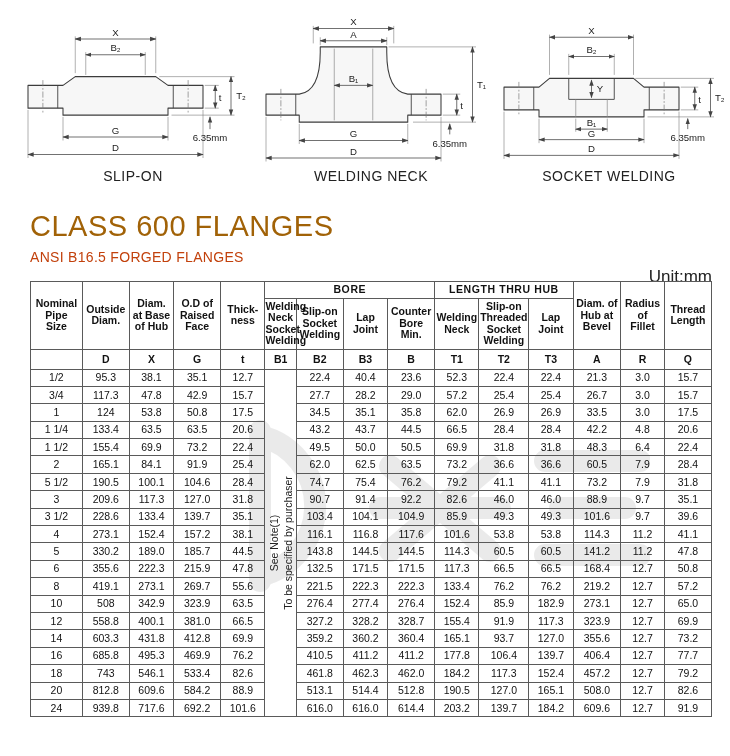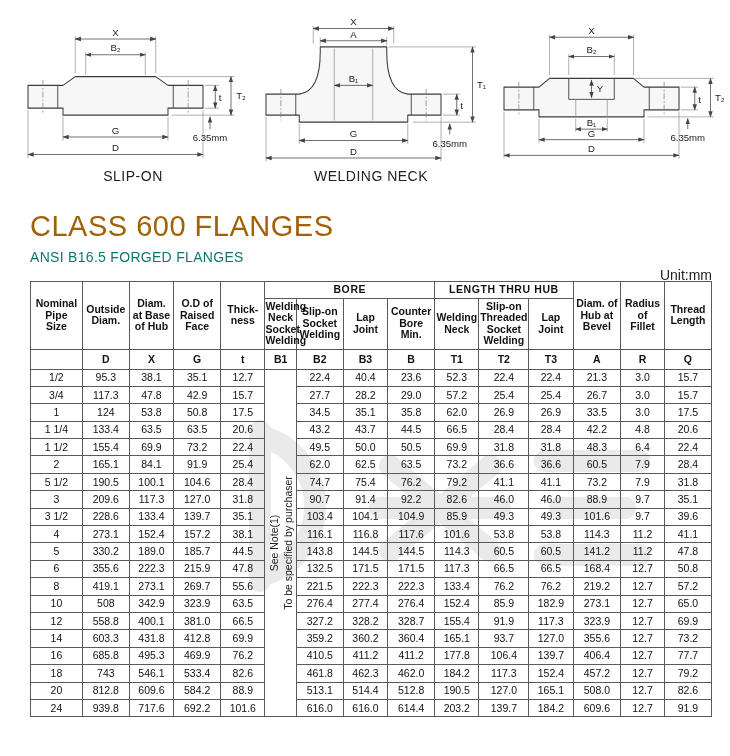--- a/index.html
+++ b/index.html
@@ -8,25 +8,25 @@
 
   
   .diagrams{display:flex;justify-content:space-between;padding:10px 8px 0 14px;}
   .diagram-block{width:238px;text-align:center;}
   .diagram-block svg{display:block;}
   .diagram-caption{font-size:14px;letter-spacing:.5px;color:#222;margin-top:2px;}
 
   
   .title-block{padding:26px 0 0 30px;}
   .page-title{font-size:29px;letter-spacing:.5px;color:#a16207;}
-  .page-subtitle{font-size:14px;color:#0f766e;margin-top:6px;letter-spacing:.3px;}
+  .page-subtitle{font-size:14px;color:#c2410c;margin-top:6px;letter-spacing:.3px;}
 
   
   .table-wrap{position:relative;margin:16px 18px 0 30px;}
-  .unit-label{position:absolute;top:-14px;right:0;font-size:14px;color:#222;}
+  .unit-label{position:absolute;top:-14px;right:0;font-size:17px;color:#222;}
   .watermark{position:absolute;left:200px;top:130px;z-index:0;pointer-events:none;opacity:.45;}
   table.spec{position:relative;z-index:1;border-collapse:collapse;width:682px;table-layout:fixed;}
   table.spec th,table.spec td{border:1px solid #5a5a5a;text-align:center;vertical-align:middle;
     font-size:10.5px;color:#111;padding:1px 0;background:transparent;}
   table.spec th{font-weight:bold;white-space:pre-line;line-height:11.5px;padding:2px 0;}
   th.group{font-size:11px;letter-spacing:.6px;padding:2px 0;}
   tr.letters th{height:15px;line-height:13px;}
   table.spec tbody td{height:14.4px;line-height:13px;}
   td.note-cell{position:relative;padding:0;}
   .note-rot{position:absolute;left:50%;top:50%;transform:translate(-50%,-50%) rotate(-90deg);
@@ -229,20 +229,21 @@
           <line class="ext" x1="166" y1="78" x2="256" y2="78"></line>
             <line class="ext" x1="180" y1="122" x2="256" y2="122"></line>
           <line class="dim" x1="252" y1="78" x2="252" y2="122" marker-start="url(#ar3)" marker-end="url(#ar3)"></line>
           <text class="dimtext" x="257" y="104">T₂</text>
         </g>
         <g>
           <line class="dim" x1="226" y1="136" x2="226" y2="124" marker-end="url(#ar3)"></line>
           <text class="dimtext" x="226" y="150" text-anchor="middle">6.35mm</text>
         </g>
       </svg>
+      <div class="diagram-caption">SOCKET WELDING</div>
     </div>
   </div>
 
   <div class="title-block">
     <div class="page-title">CLASS 600 FLANGES</div>
     <div class="page-subtitle">ANSI B16.5 FORGED FLANGES</div>
   </div>
 
   <div class="table-wrap">
     <div class="unit-label">Unit:mm</div>

